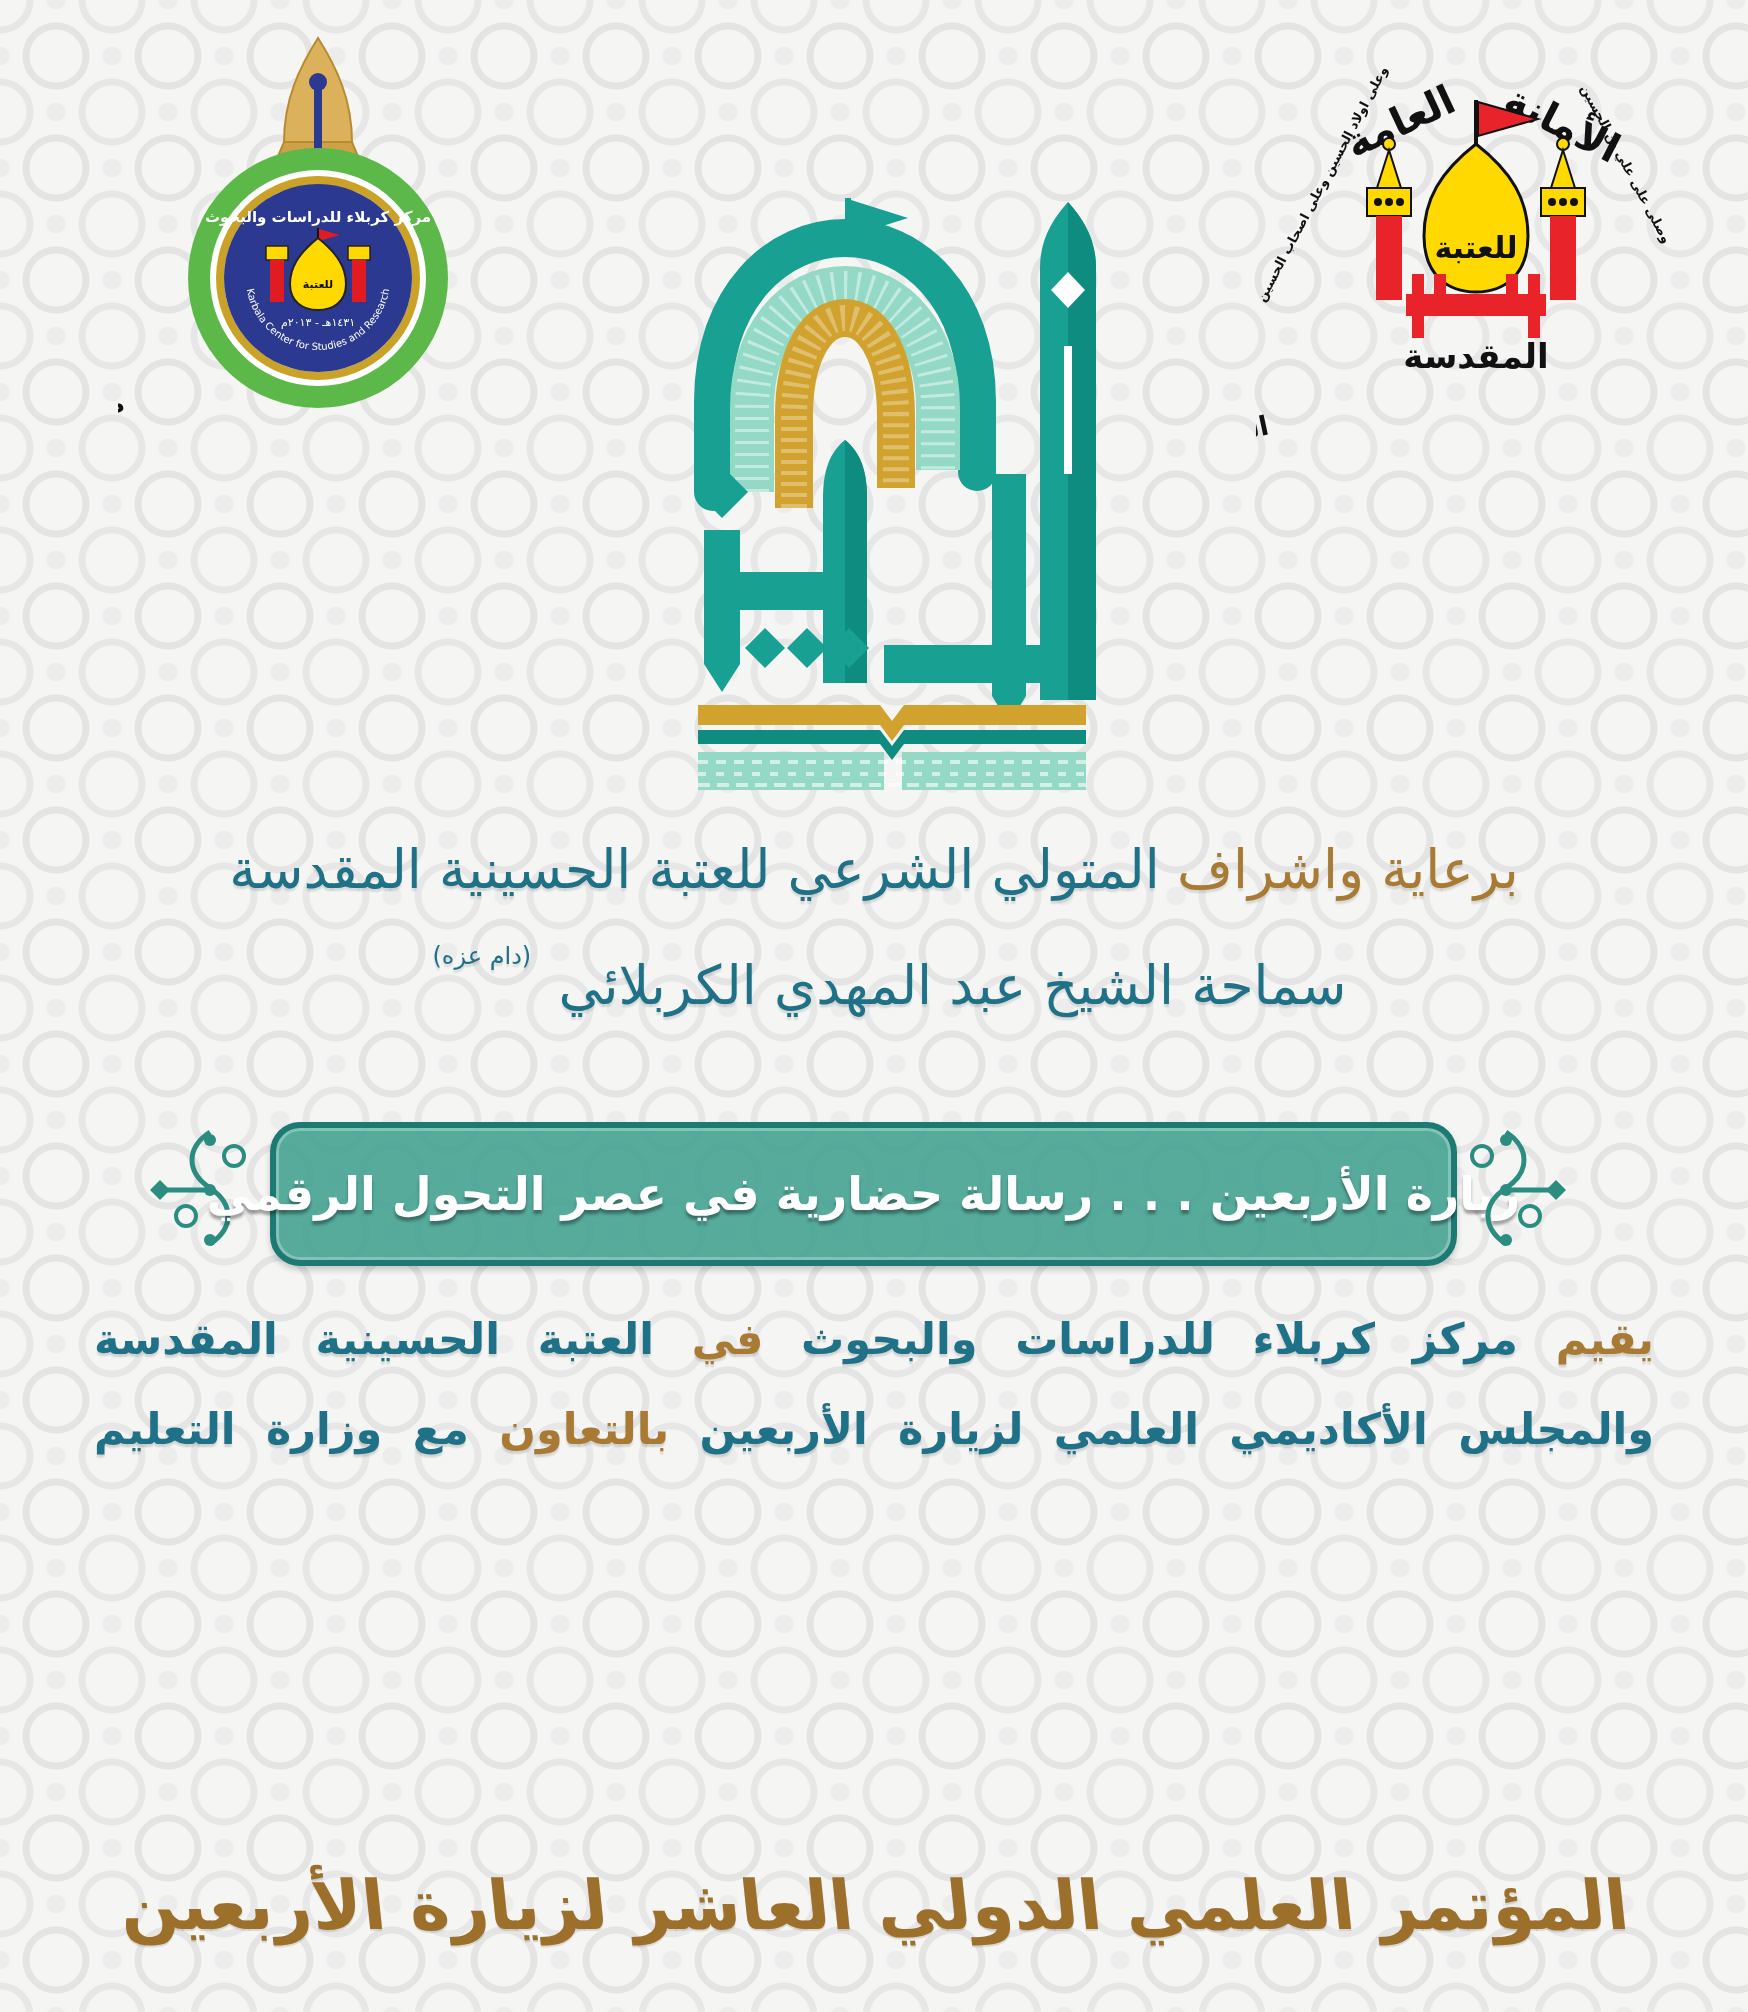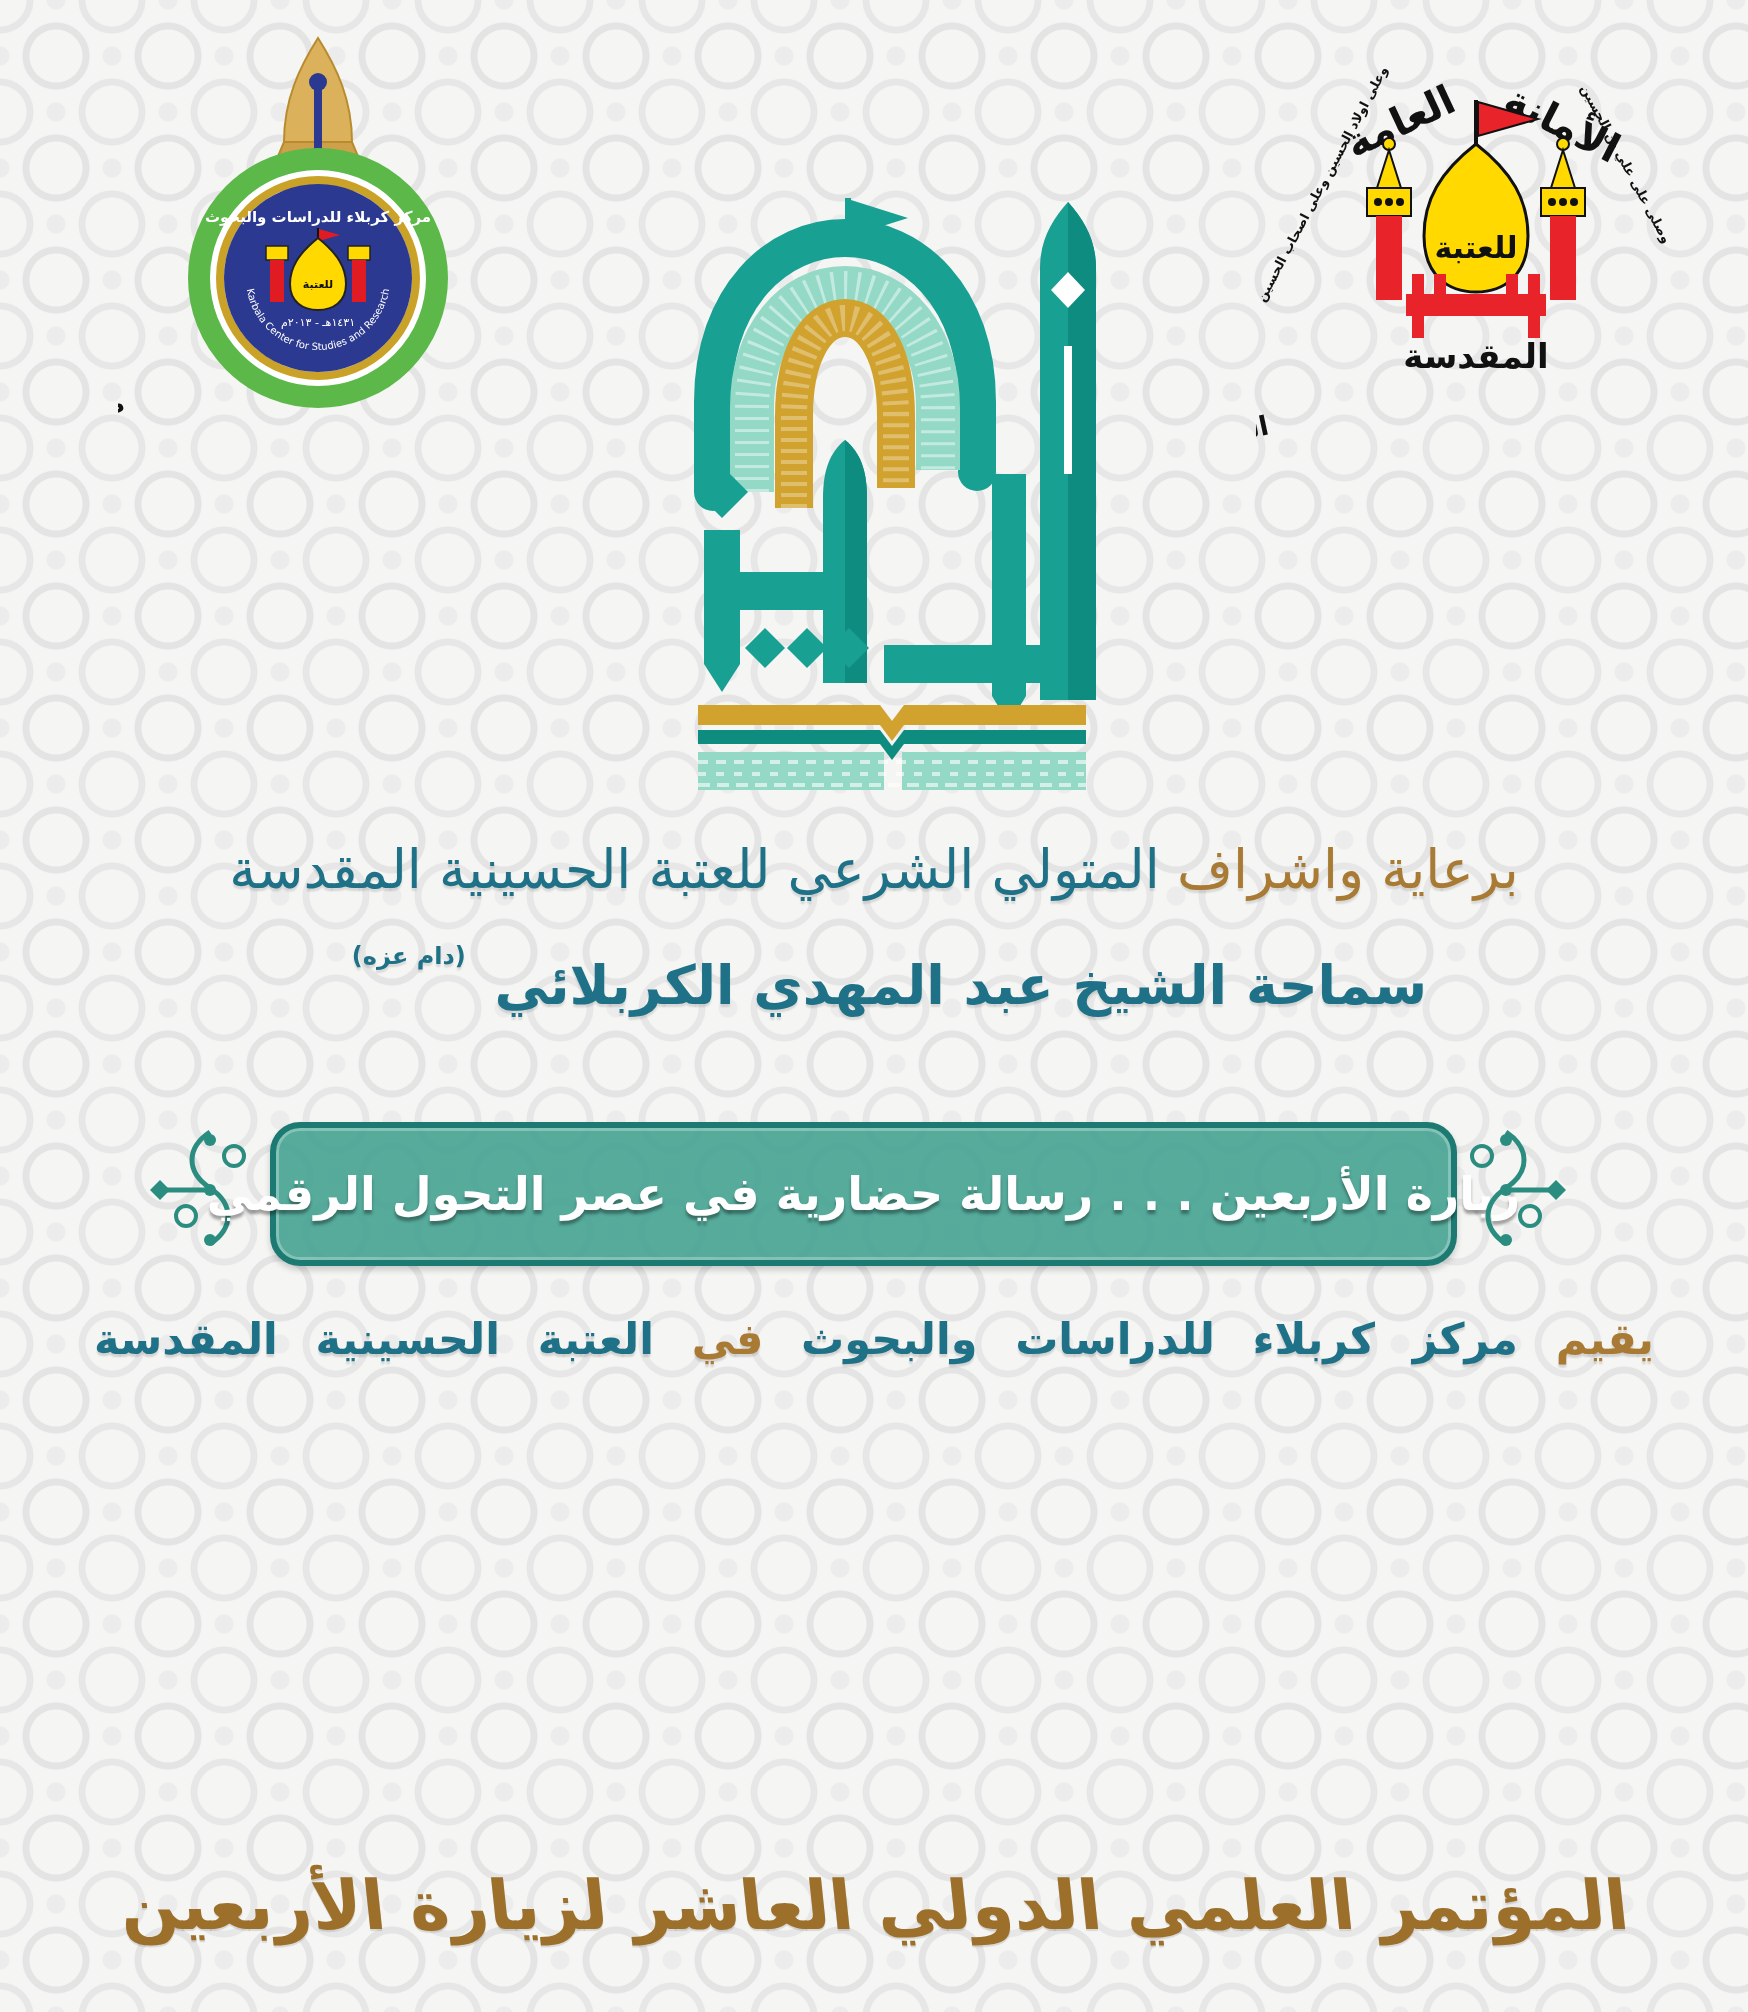--- a/index.html
+++ b/index.html
@@ -18,21 +18,21 @@
       radial-gradient(circle at 0% 50%,  #ececec 9px, rgba(0,0,0,0) 10px),
       radial-gradient(circle at 100% 50%,#ececec 9px, rgba(0,0,0,0) 10px);
     background-size:112px 112px;
   }
   .abs{position:absolute;}
   
   .teal{color:#1e7186;}
   .gold{color:#a87a33;}
   .patronage{top:828px;left:0;width:100%;text-align:center;direction:rtl;}
   .p-line1{font-size:54px;font-weight:normal;line-height:84px;text-shadow:0 3px 2px rgba(0,0,0,.12);}
-  .p-line2{font-size:54px;font-weight:bold;line-height:88px;text-shadow:0 3px 2px rgba(0,0,0,.12);margin-left:31px;}
+  .p-line2{font-size:54px;font-weight:normal;line-height:88px;text-shadow:0 3px 2px rgba(0,0,0,.12);margin-left:31px;}
   .p-line2 sup{font-size:24px;vertical-align:40px;margin-right:10px;}
   .p-line3{font-size:50px;font-weight:bold;line-height:92px;color:#1e7186;}
   .slogan-box{
     top:1122px;left:270px;width:1175px;height:132px;
     background:rgba(72,164,148,.92);
     border:6px solid #1d7a72;border-radius:30px;
     box-shadow:inset 0 0 0 3px rgba(255,255,255,.28), 0 4px 6px rgba(0,0,0,.18);
     display:flex;align-items:center;justify-content:center;direction:rtl;
   }
   .slogan-box .txt{
@@ -215,17 +215,18 @@
         <circle cx="30" cy="56" r="3" fill="#2a8d80"></circle>
       <circle cx="42" cy="14" r="5" fill="none" stroke="#2a8d80" stroke-width="2"></circle>
       <circle cx="18" cy="44" r="5" fill="none" stroke="#2a8d80" stroke-width="2"></circle>
       <line x1="28" y1="31" x2="8" y2="31" stroke="#2a8d80" stroke-width="2.5"></line>
       <polygon points="10,31 5,26 0,31 5,36" fill="#2a8d80"></polygon>
     </g>
   </svg>
 
   <div class="abs bodytext">
     <div class="bline"><span class="gold">يقيم</span><span class="teal"> مركز كربلاء للدراسات والبحوث </span><span class="gold">في</span><span class="teal"> العتبة الحسينية المقدسة</span></div>
+    <div class="bline"><span class="teal">والمجلس الأكاديمي العلمي لزيارة الأربعين </span><span class="gold">بالتعاون</span><span class="teal"> مع وزارة التعليم</span></div>
   </div>
 
   <div class="abs footer-callig">المؤتمر العلمي الدولي العاشر لزيارة الأربعين</div>
 
 </div>
 
 </body></html>

